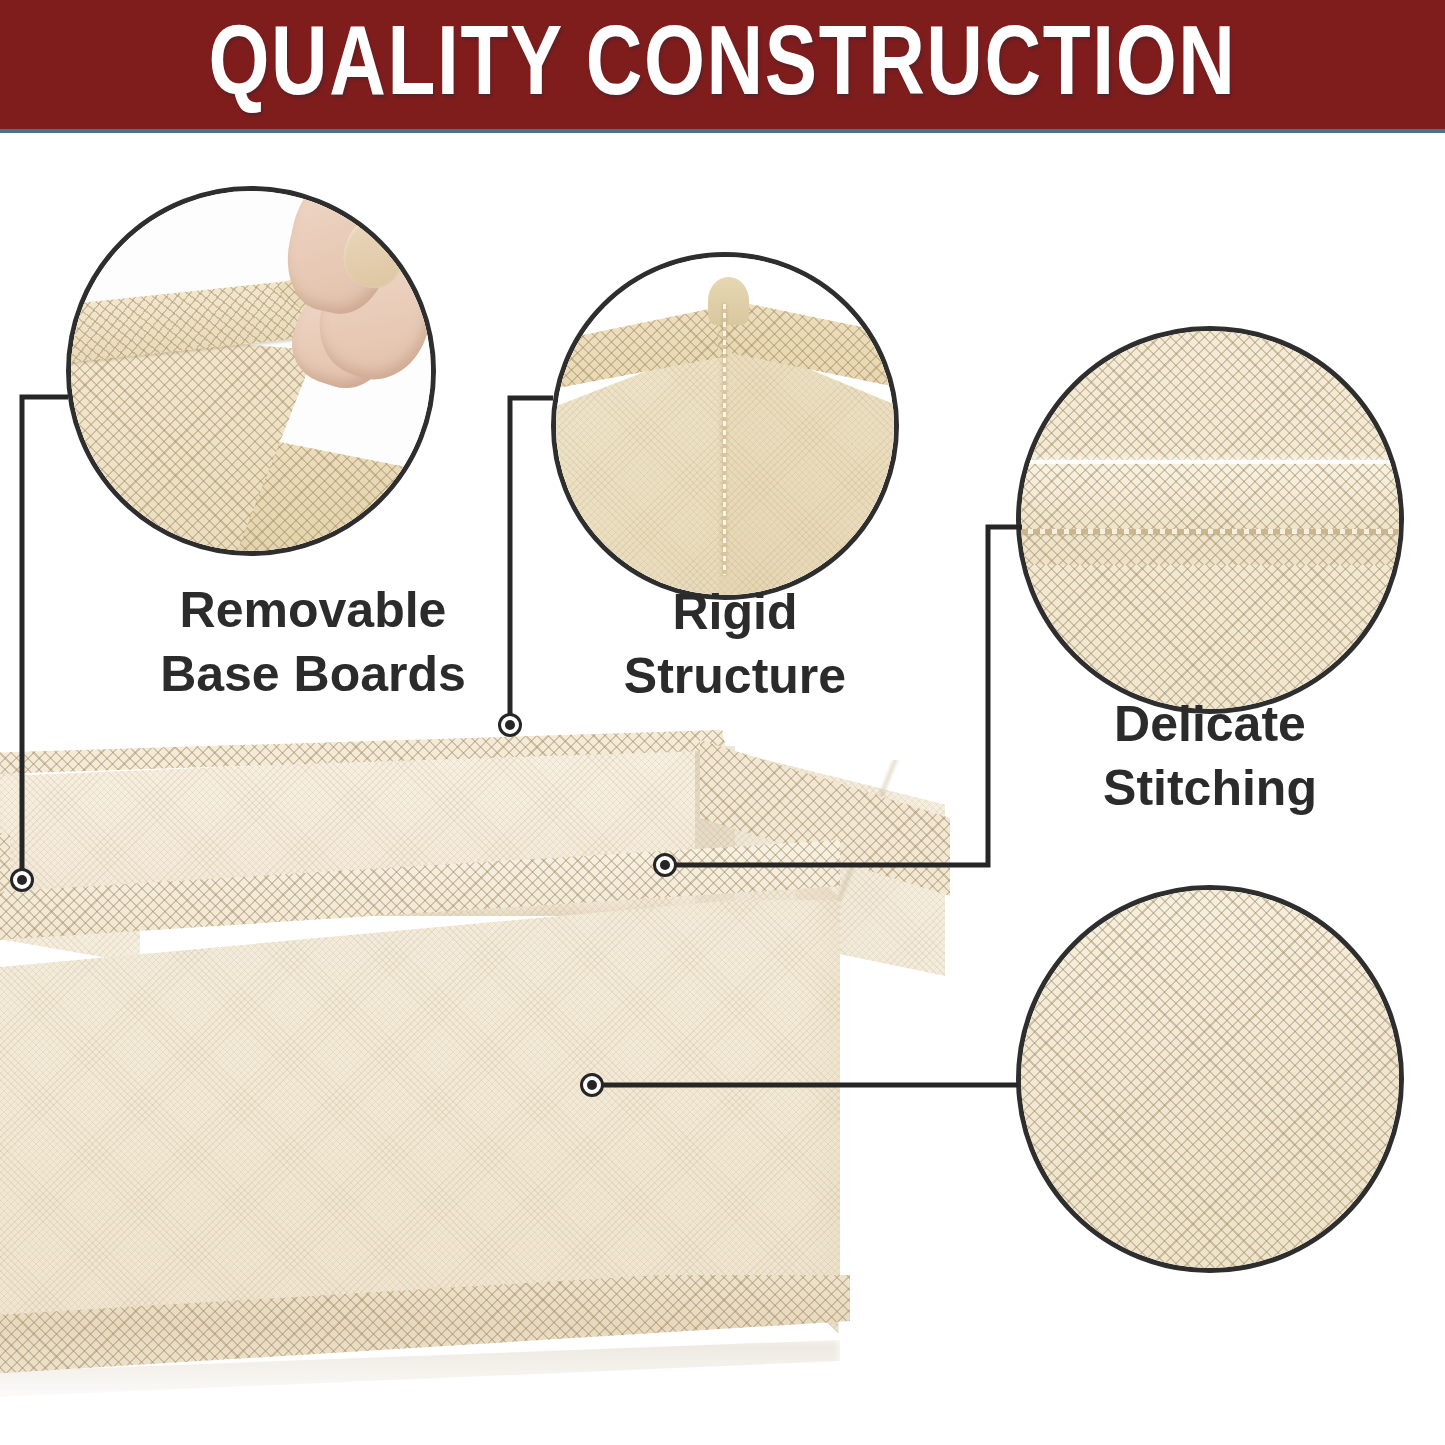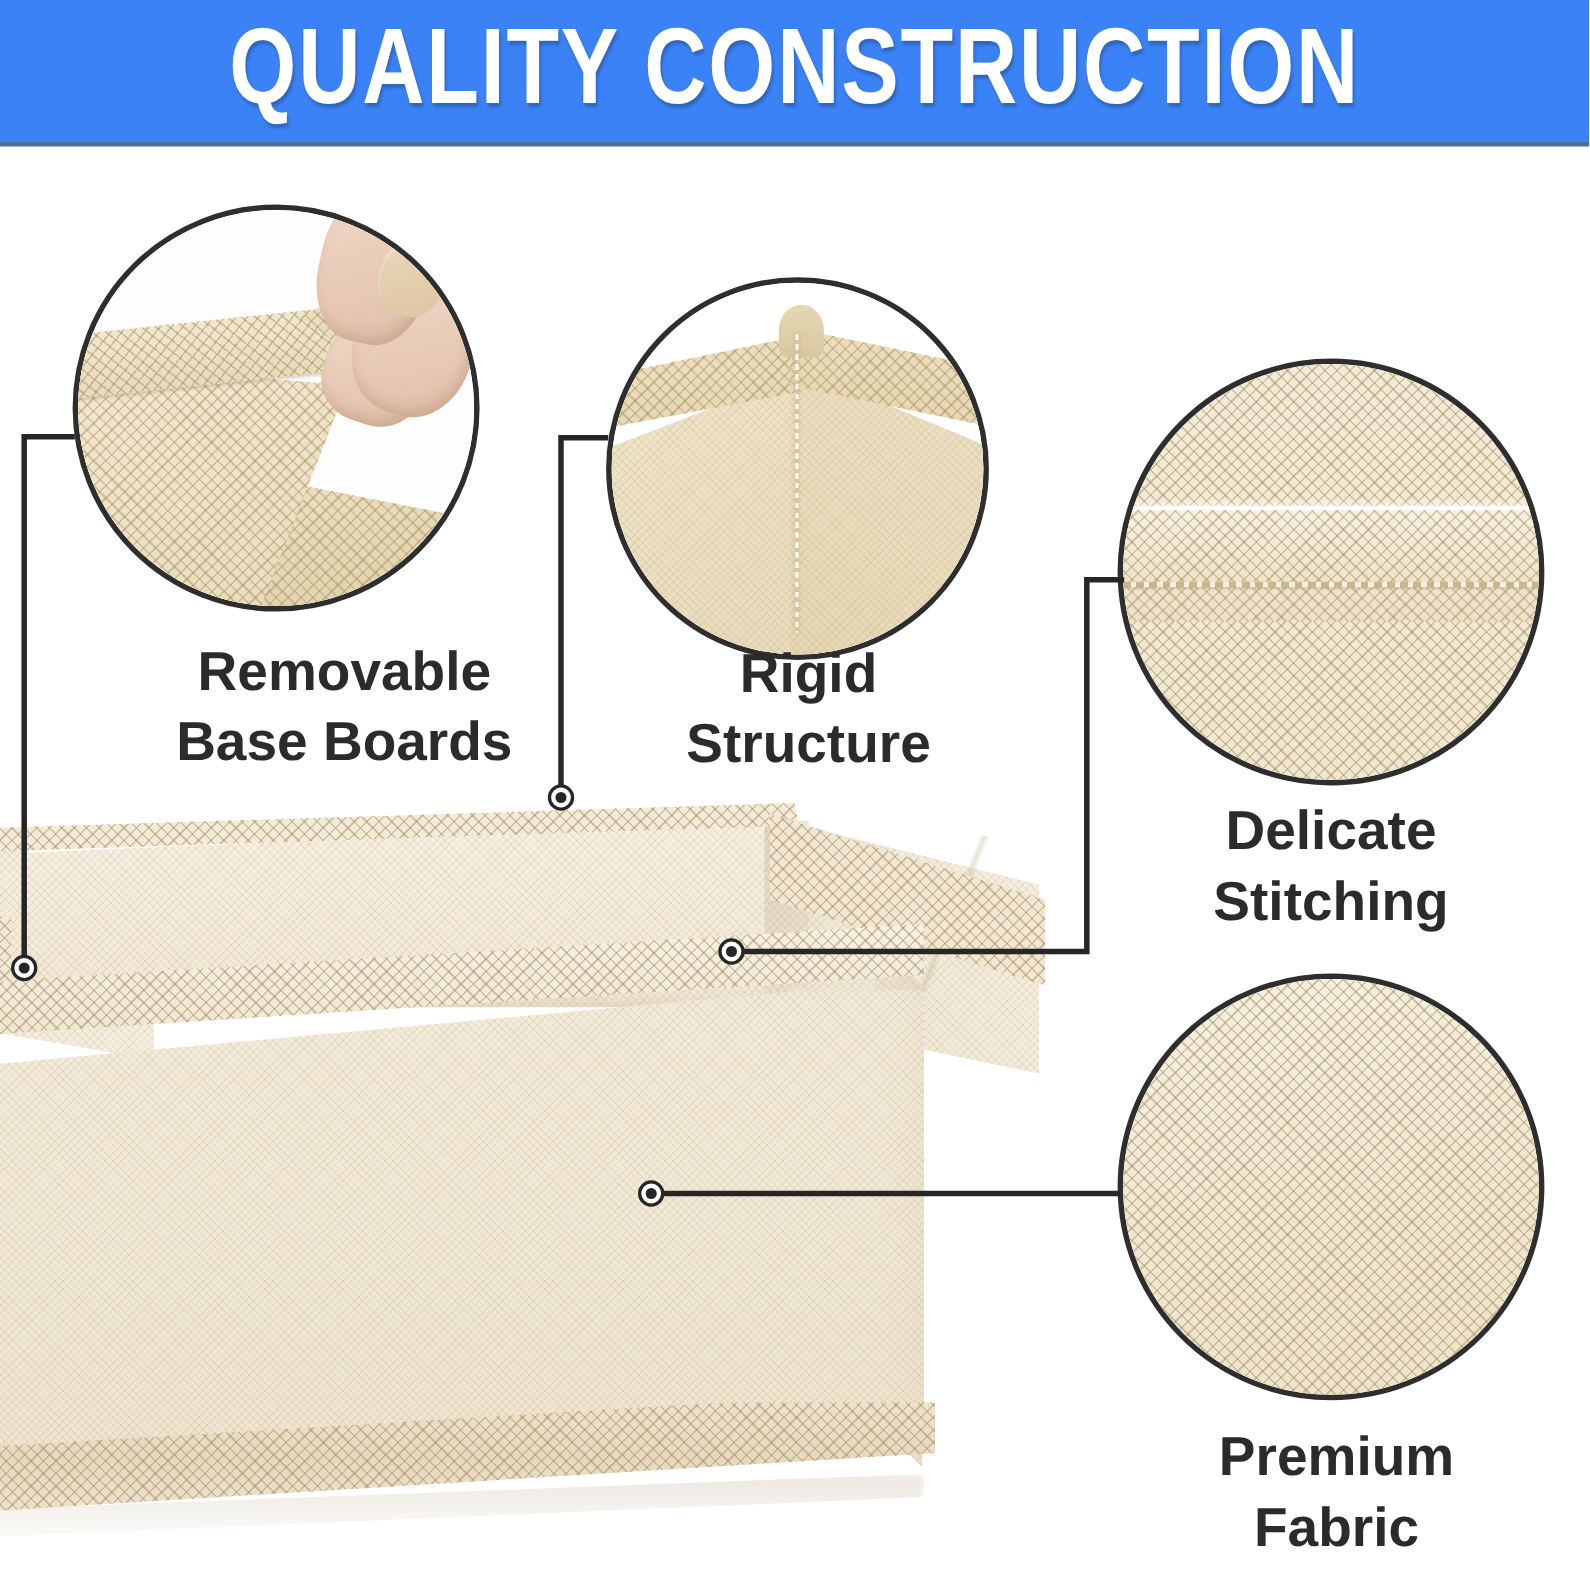--- a/index.html
+++ b/index.html
@@ -8,21 +8,21 @@
   #stage{
     position:relative;
     width:1445px;height:1445px;
     background:#ffffff;
     overflow:hidden;
   }
 
   
   #banner{
     position:absolute;left:0;top:0;width:1445px;height:133px;
-    background:#3b82f6;
+    background:#7f1d1d;
     border-bottom:4px solid #4A718F;
     box-sizing:border-box;
   }
   #banner-title{
     position:absolute;left:0;right:0;top:50%;
     transform:translateY(-52%);
     text-align:center;
     color:#ffffff;
     font-family:"Liberation Sans", sans-serif;
     font-weight:bold;
@@ -274,21 +274,21 @@
     position:absolute;
     color:#2B2B2B;
     font-family:"Liberation Sans", sans-serif;
     font-weight:bold;
     font-size:50px;
     line-height:1.28;
     white-space:pre-line;
   }
   #lab1{left:148px;top:578px;width:330px;text-align:center;}
   #lab2{left:585px;top:580px;width:300px;text-align:center;}
-  #lab3{left:1020px;top:723px;width:380px;text-align:center;}
+  #lab3{left:1020px;top:692px;width:380px;text-align:center;}
   #lab4{left:1050px;top:1292px;width:330px;text-align:center;}
 </style>
 </head>
 <body>
 
 <div id="stage">
 
   <div id="banner">
     <div id="banner-title"><span>QUALITY  CONSTRUCTION</span></div>
   </div>
@@ -408,15 +408,14 @@
 
   <div class="marker" style="left:10px;  top:868px;"></div>
   <div class="marker" style="left:498px; top:713px;"></div>
   <div class="marker" style="left:653px; top:853px;"></div>
   <div class="marker" style="left:580px; top:1073px;"></div>
 
   <div class="label" id="lab1">Removable
 Base Boards</div>
   <div class="label" id="lab2">Rigid Structure</div>
   <div class="label" id="lab3">Delicate Stitching</div>
-  <div class="label" id="lab4">Premium Fabric</div>
 
 </div>
 
 </body></html>

